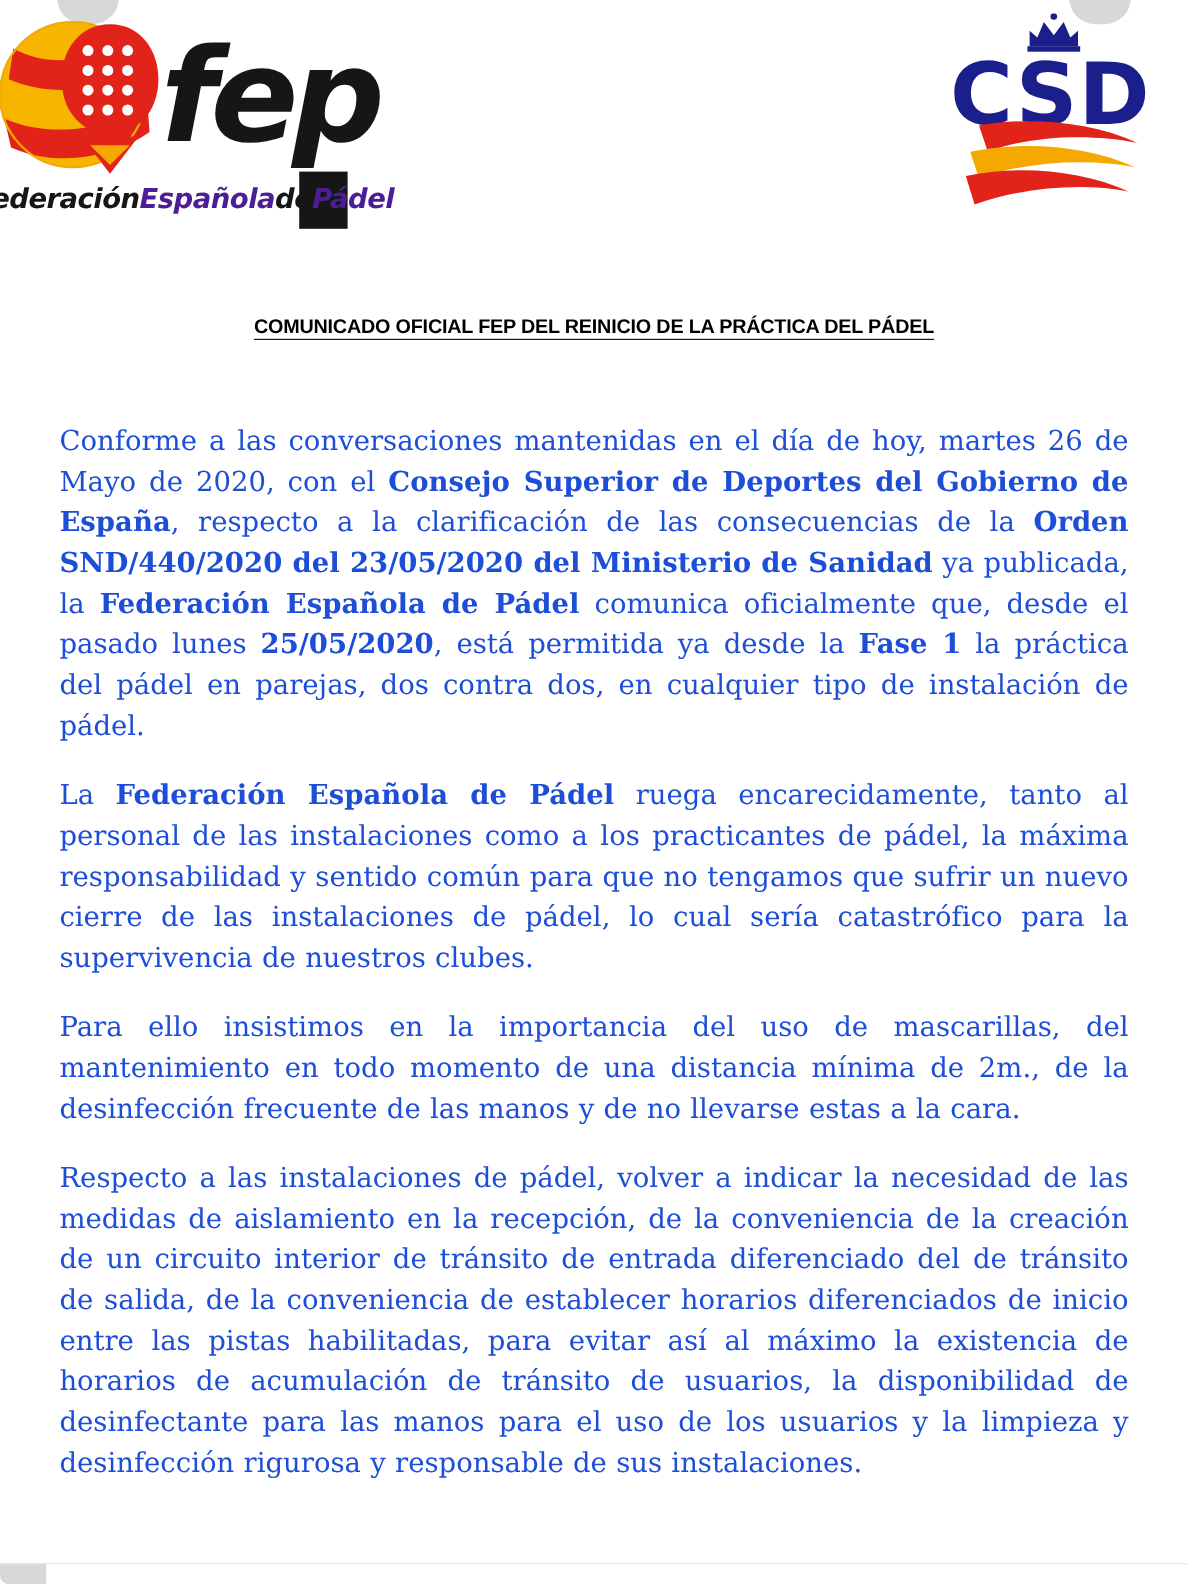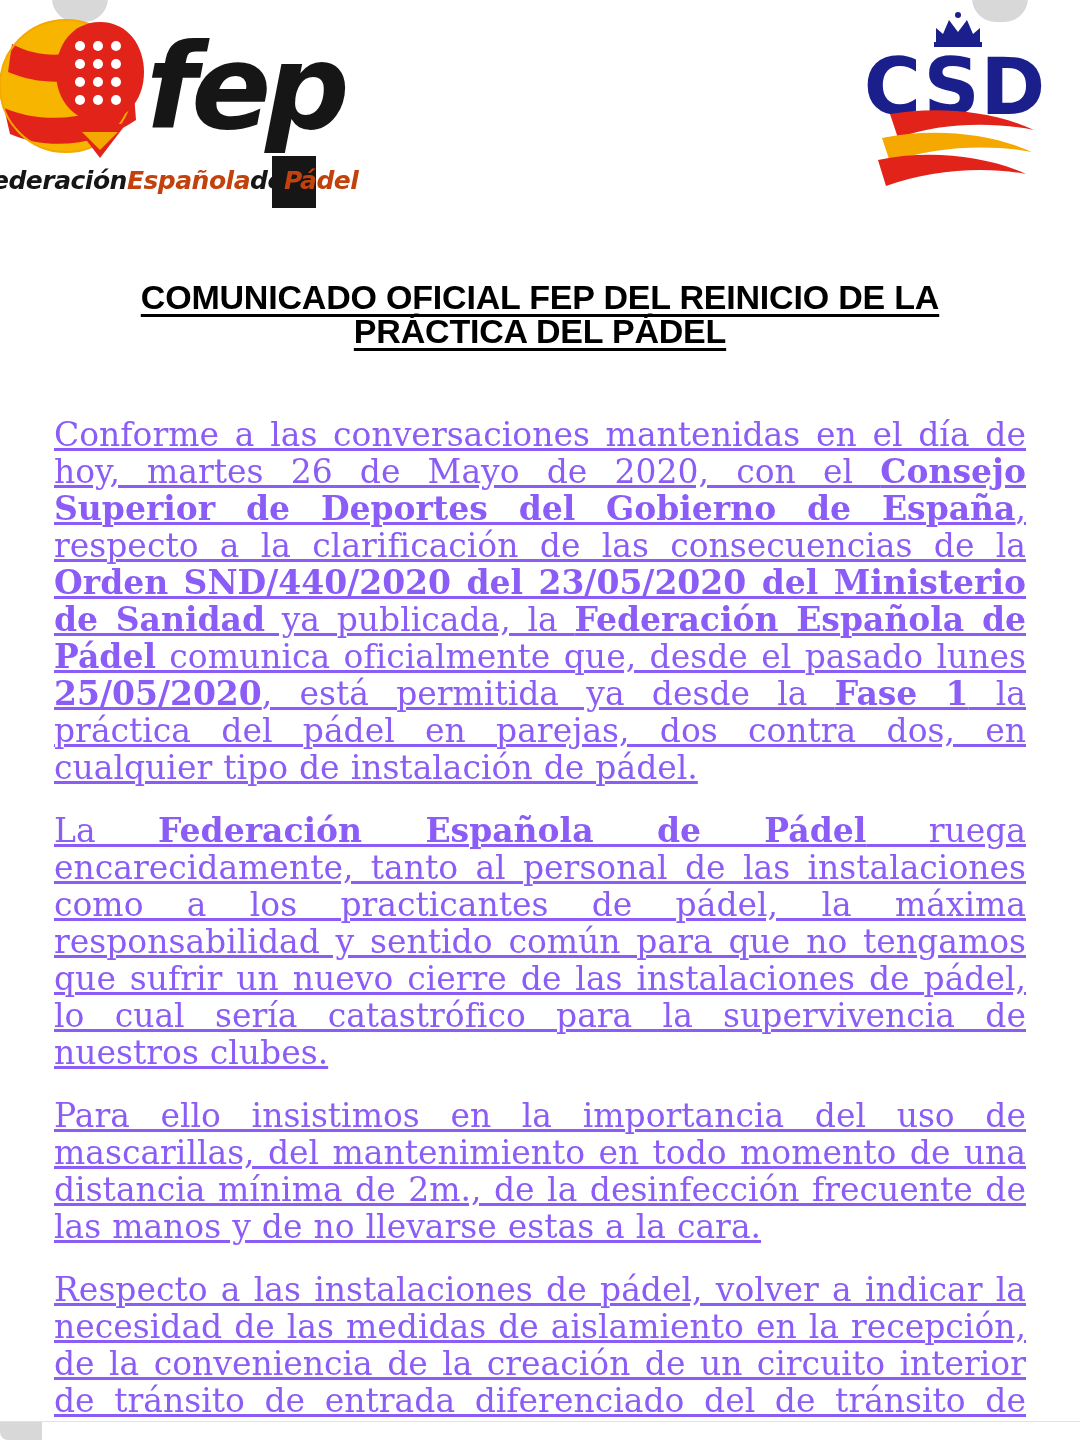--- a/index.html
+++ b/index.html
@@ -78,21 +78,21 @@
     left: -8px;
     top: 160px;
     font-family: "DejaVu Sans", sans-serif;
     font-size: 25px;
     font-weight: bold;
     letter-spacing: -0.5px;
     color: #161616;
     white-space: nowrap;
   }
   .fep-sub .blk { color: #161616; }
-  .fep-sub .red { color: #c2410c; }
+  .fep-sub .red { color: #4c1d95; }
   .fep-bar {
     position: absolute;
     left: 272px;
     top: 150px;
     width: 44px;
     height: 52px;
     background: #161616;
   }
 
   
@@ -137,40 +137,39 @@
     left: 0;
     top: 222px;
     right: 0;
     padding: 0 54px;
     box-sizing: border-box;
   }
   .doc-title {
     text-align: center;
     font-family: "Liberation Sans", sans-serif;
     font-weight: bold;
-    font-size: 34px;
+    font-size: 18px;
     letter-spacing: -0.2px;
     color: #000;
     text-decoration: underline;
     text-underline-offset: 5px;
     margin: 58px 0 0 0;
     line-height: 34px;
   }
   .paras {
     margin-top: 68px;
   }
   p.body-par {
     font-family: "DejaVu Serif", "Liberation Serif", serif;
-    font-size: 33px;
+    font-size: 25px;
     line-height: 37px;
     text-align: justify;
-    color: #8b5cf6;
+    color: #1d4ed8;
     margin: 0 0 26px 0;
     word-spacing: 0.5px;
-    text-decoration: underline;
   }
   p.body-par:last-child { margin-bottom: 0; }
   b { font-weight: bold; }
 
   
   .bottom-strip {
     position: absolute;
     left: 0; right: 0; bottom: 0;
     height: 18px;
     background: #ffffff;

